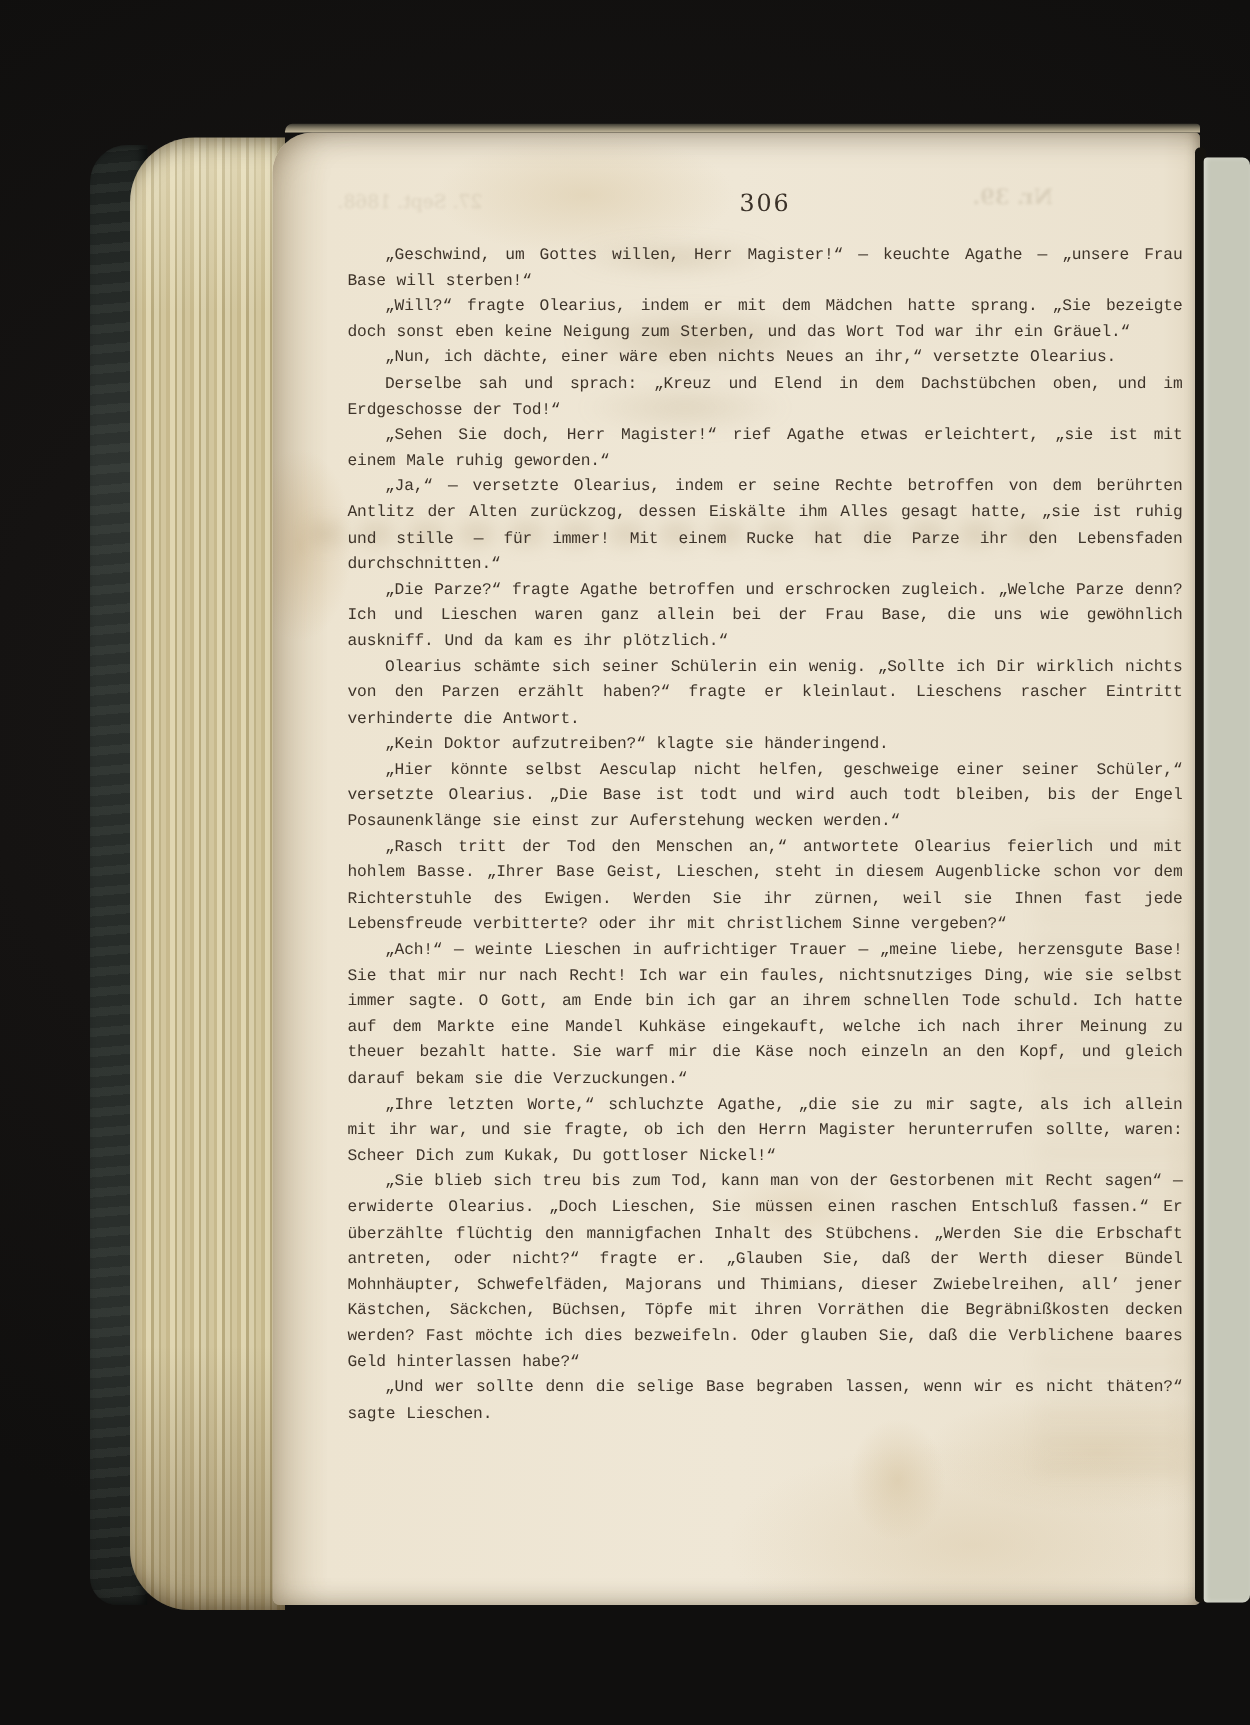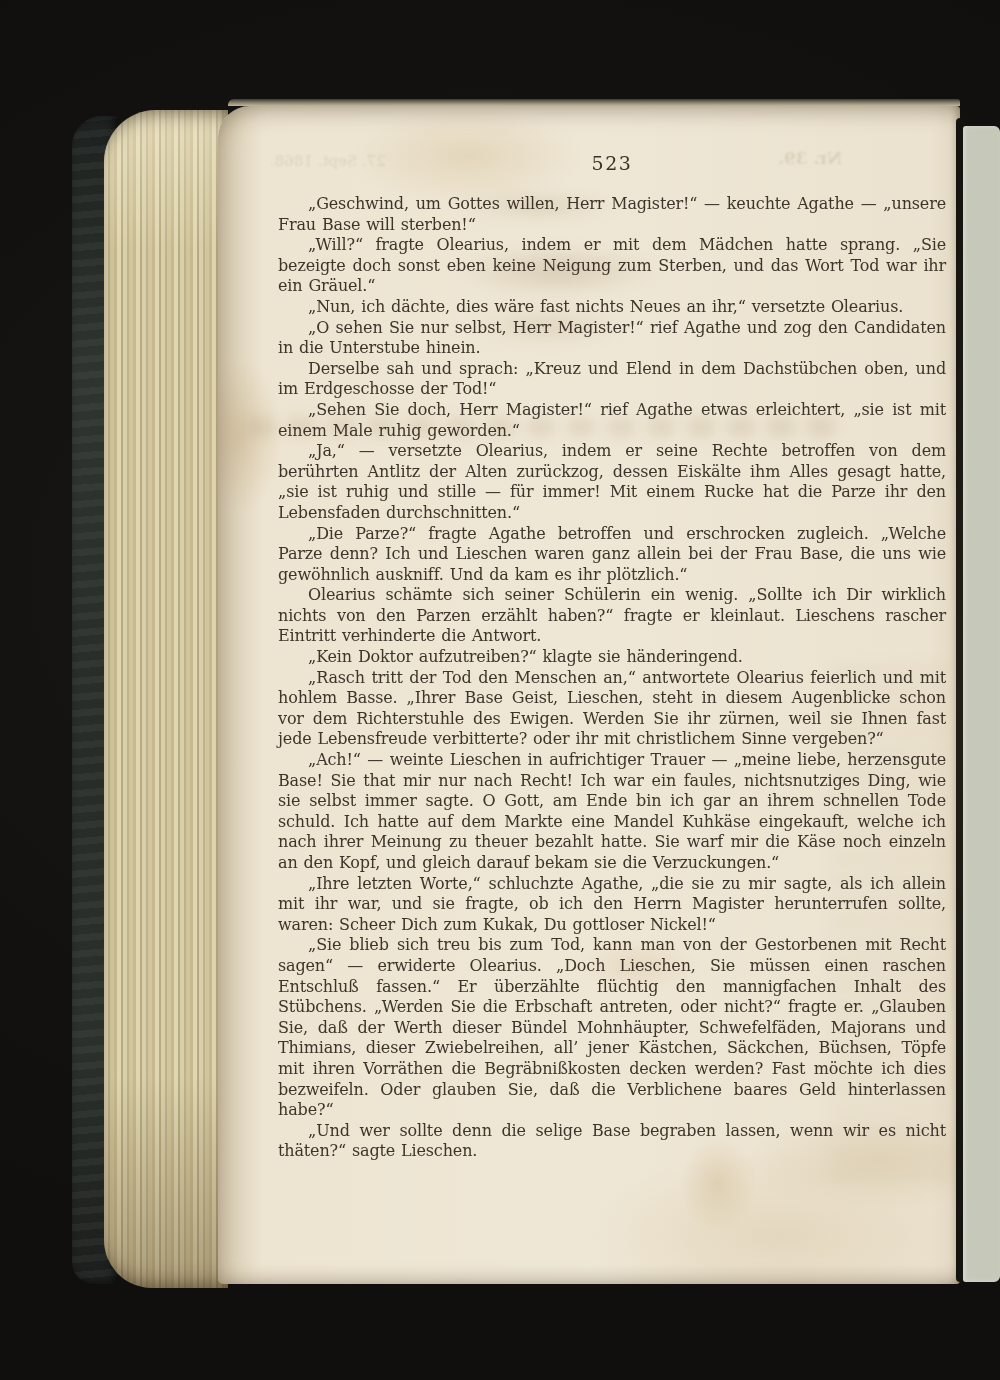--- a/index.html
+++ b/index.html
@@ -96,55 +96,55 @@
   }
 
   
   .page-inner{position:absolute;inset:0;padding:46px 14px 0 60px;}
   .page-number{
     width:100%;text-align:center;font-size:19px;letter-spacing:1.5px;
     color:#3a3128;margin:0 0 20px 0;
   }
   .text-block p{
     margin:0;text-align:justify;text-indent:30px;
-    font-size:16px;line-height:20.6px;color:#3e342a;
-    letter-spacing:-0.15px;word-spacing:1px;
+    font-size:13px;line-height:20.6px;color:#3e342a;
+    letter-spacing:-0.15px;word-spacing:1px;font-family:Liberation Mono, monospace;
   }
 </style>
 </head>
 <body>
 
 <div class="scene">
 
   <div class="cover-edge"></div>
   <div class="fore-edge"></div>
 
   <div class="page">
 
     <div class="smudge smudge-title"></div>
     <div class="smudge smudge-line"></div>
     <div class="smudge smudge-right-col"></div>
 
     <div class="ghost ghost-date">27. Sept. 1868.</div>
     <div class="ghost ghost-issue">Nr. 39.</div>
 
     <div class="page-inner">
-      <div class="page-number">523</div>
+      <div class="page-number">306</div>
 
       <div class="text-block">
         <p>„Geschwind, um Gottes willen, Herr Magister!“ — keuchte Agathe — „unsere Frau Base will sterben!“</p>
         <p>„Will?“ fragte Olearius, indem er mit dem Mädchen hatte sprang. „Sie bezeigte doch sonst eben keine Neigung zum Sterben, und das Wort Tod war ihr ein Gräuel.“</p>
-        <p>„Nun, ich dächte, dies wäre fast nichts Neues an ihr,“ versetzte Olearius.</p>
-        <p>„O sehen Sie nur selbst, Herr Magister!“ rief Agathe und zog den Candidaten in die Unterstube hinein.</p>
+        <p>„Nun, ich dächte, einer wäre eben nichts Neues an ihr,“ versetzte Olearius.</p>
         <p>Derselbe sah und sprach: „Kreuz und Elend in dem Dachstübchen oben, und im Erdgeschosse der Tod!“</p>
         <p>„Sehen Sie doch, Herr Magister!“ rief Agathe etwas erleichtert, „sie ist mit einem Male ruhig geworden.“</p>
         <p>„Ja,“ — versetzte Olearius, indem er seine Rechte betroffen von dem berührten Antlitz der Alten zurückzog, dessen Eiskälte ihm Alles gesagt hatte, „sie ist ruhig und stille — für immer! Mit einem Rucke hat die Parze ihr den Lebensfaden durchschnitten.“</p>
         <p>„Die Parze?“ fragte Agathe betroffen und erschrocken zugleich. „Welche Parze denn? Ich und Lieschen waren ganz allein bei der Frau Base, die uns wie gewöhnlich auskniff. Und da kam es ihr plötzlich.“</p>
         <p>Olearius schämte sich seiner Schülerin ein wenig. „Sollte ich Dir wirklich nichts von den Parzen erzählt haben?“ fragte er kleinlaut. Lieschens rascher Eintritt verhinderte die Antwort.</p>
         <p>„Kein Doktor aufzutreiben?“ klagte sie händeringend.</p>
+        <p>„Hier könnte selbst Aesculap nicht helfen, geschweige einer seiner Schüler,“ versetzte Olearius. „Die Base ist todt und wird auch todt bleiben, bis der Engel Posaunenklänge sie einst zur Auferstehung wecken werden.“</p>
         <p>„Rasch tritt der Tod den Menschen an,“ antwortete Olearius feierlich und mit hohlem Basse. „Ihrer Base Geist, Lieschen, steht in diesem Augenblicke schon vor dem Richterstuhle des Ewigen. Werden Sie ihr zürnen, weil sie Ihnen fast jede Lebensfreude verbitterte? oder ihr mit christlichem Sinne vergeben?“</p>
         <p>„Ach!“ — weinte Lieschen in aufrichtiger Trauer — „meine liebe, herzensgute Base! Sie that mir nur nach Recht! Ich war ein faules, nichtsnutziges Ding, wie sie selbst immer sagte. O Gott, am Ende bin ich gar an ihrem schnellen Tode schuld. Ich hatte auf dem Markte eine Mandel Kuhkäse eingekauft, welche ich nach ihrer Meinung zu theuer bezahlt hatte. Sie warf mir die Käse noch einzeln an den Kopf, und gleich darauf bekam sie die Verzuckungen.“</p>
         <p>„Ihre letzten Worte,“ schluchzte Agathe, „die sie zu mir sagte, als ich allein mit ihr war, und sie fragte, ob ich den Herrn Magister herunterrufen sollte, waren: Scheer Dich zum Kukak, Du gottloser Nickel!“</p>
         <p>„Sie blieb sich treu bis zum Tod, kann man von der Gestorbenen mit Recht sagen“ — erwiderte Olearius. „Doch Lieschen, Sie müssen einen raschen Entschluß fassen.“ Er überzählte flüchtig den mannigfachen Inhalt des Stübchens. „Werden Sie die Erbschaft antreten, oder nicht?“ fragte er. „Glauben Sie, daß der Werth dieser Bündel Mohnhäupter, Schwefelfäden, Majorans und Thimians, dieser Zwiebelreihen, all’ jener Kästchen, Säckchen, Büchsen, Töpfe mit ihren Vorräthen die Begräbnißkosten decken werden? Fast möchte ich dies bezweifeln. Oder glauben Sie, daß die Verblichene baares Geld hinterlassen habe?“</p>
         <p>„Und wer sollte denn die selige Base begraben lassen, wenn wir es nicht thäten?“ sagte Lieschen.</p>
       </div>
     </div>
   </div>
 
   <div class="page-gap"></div>

